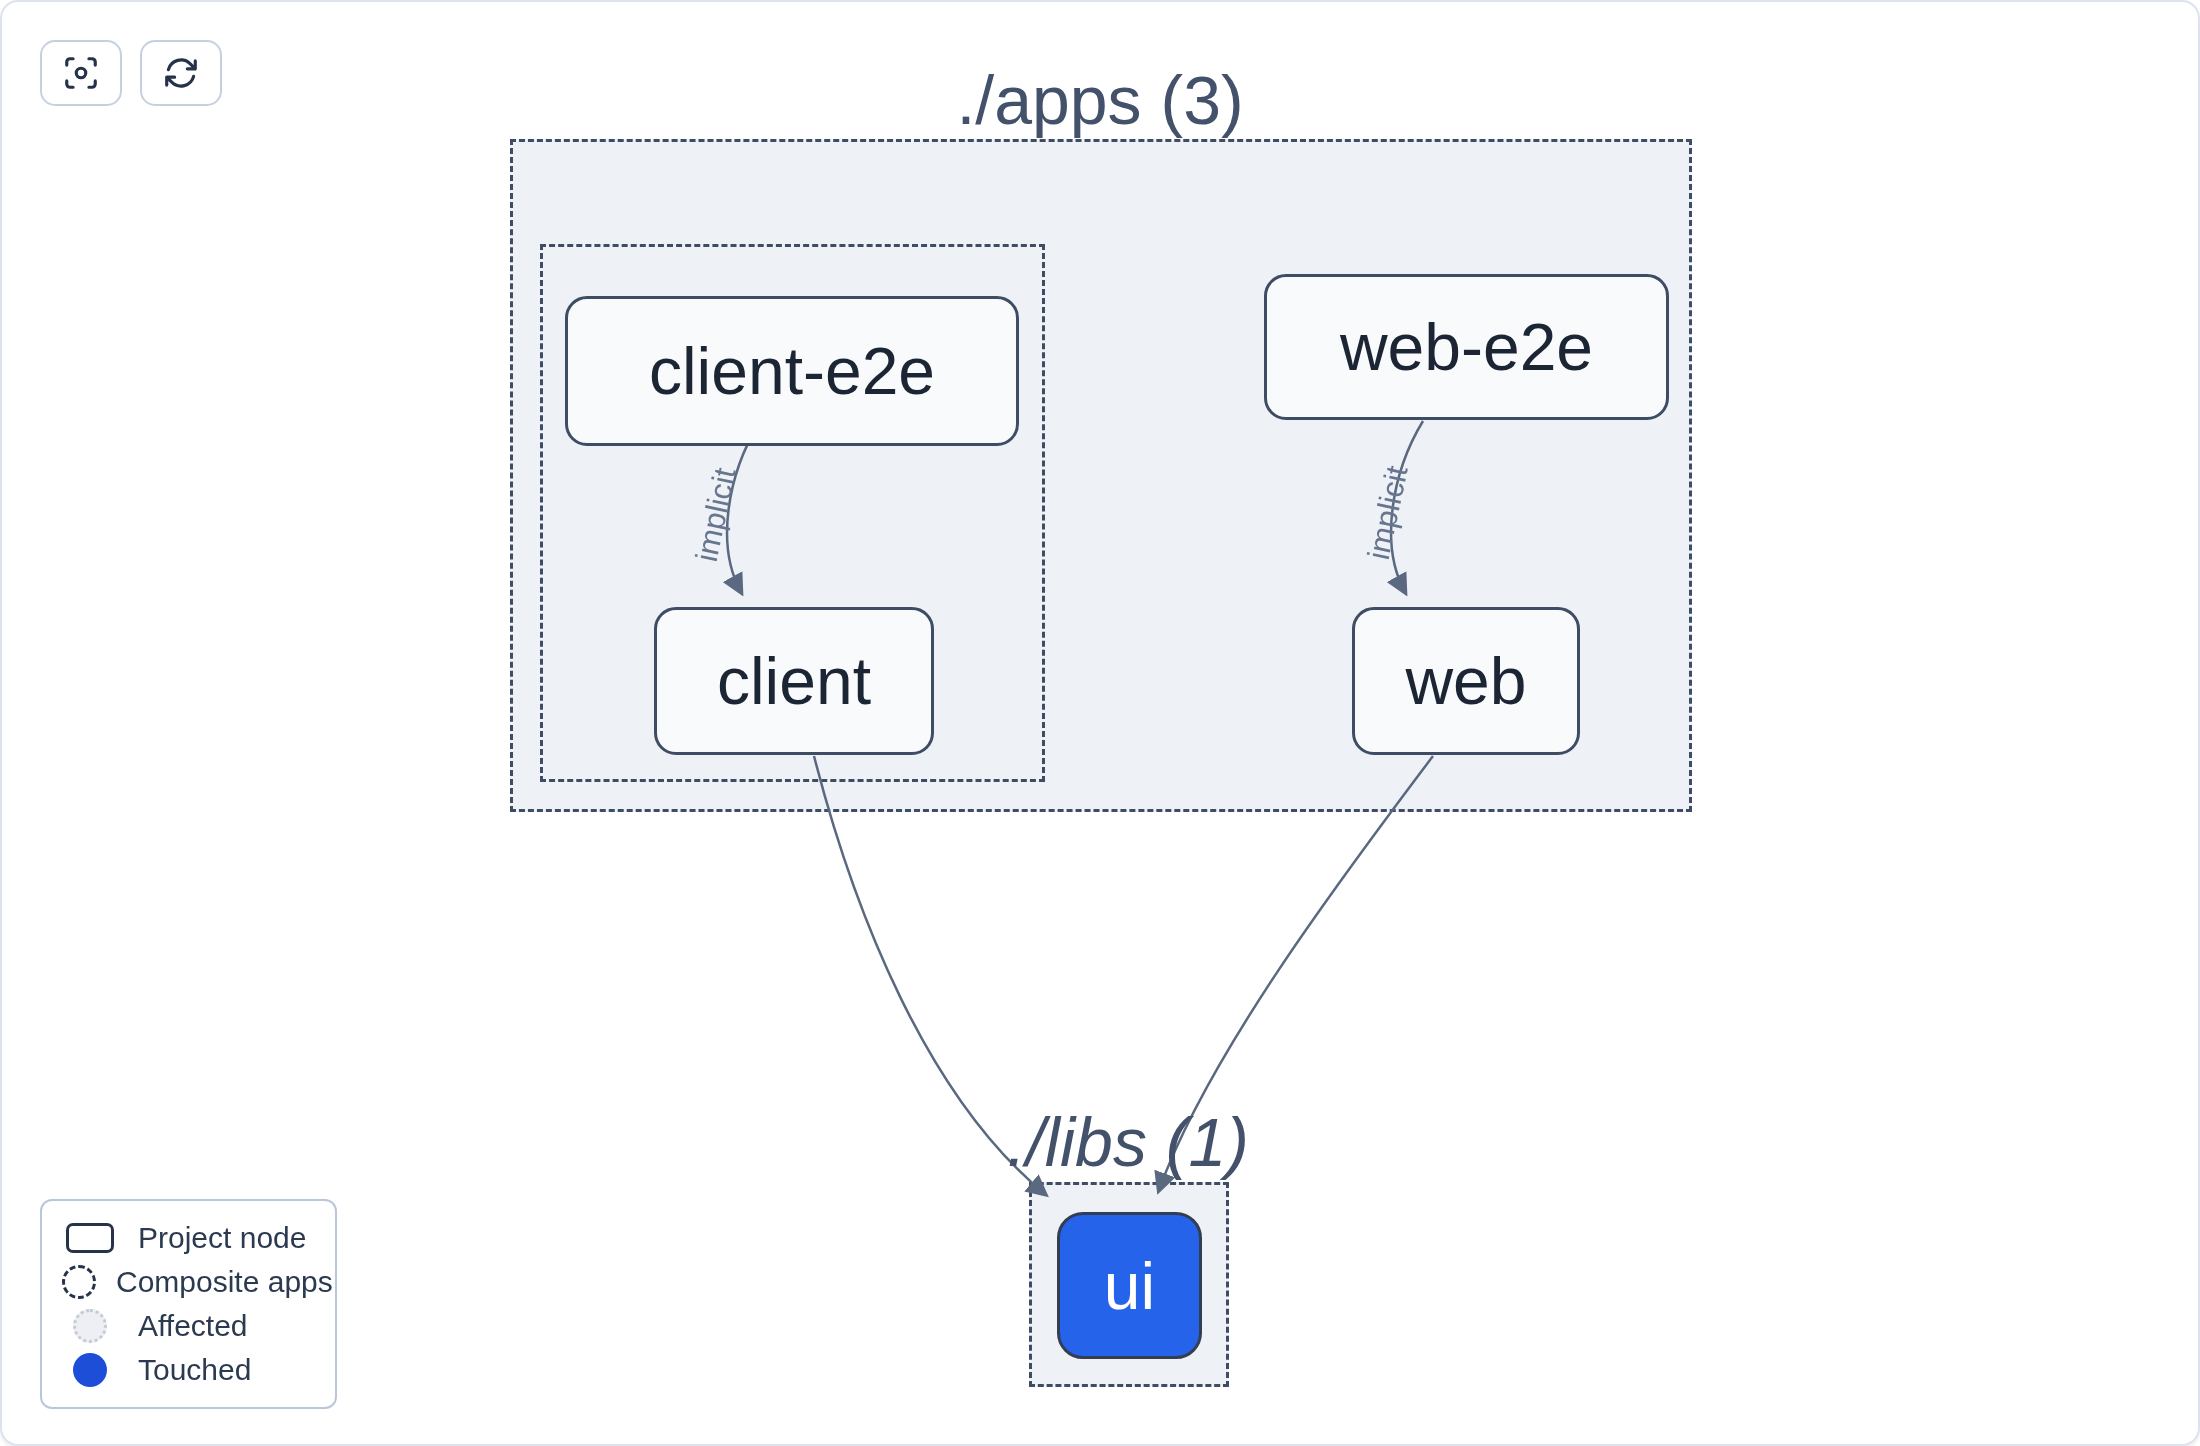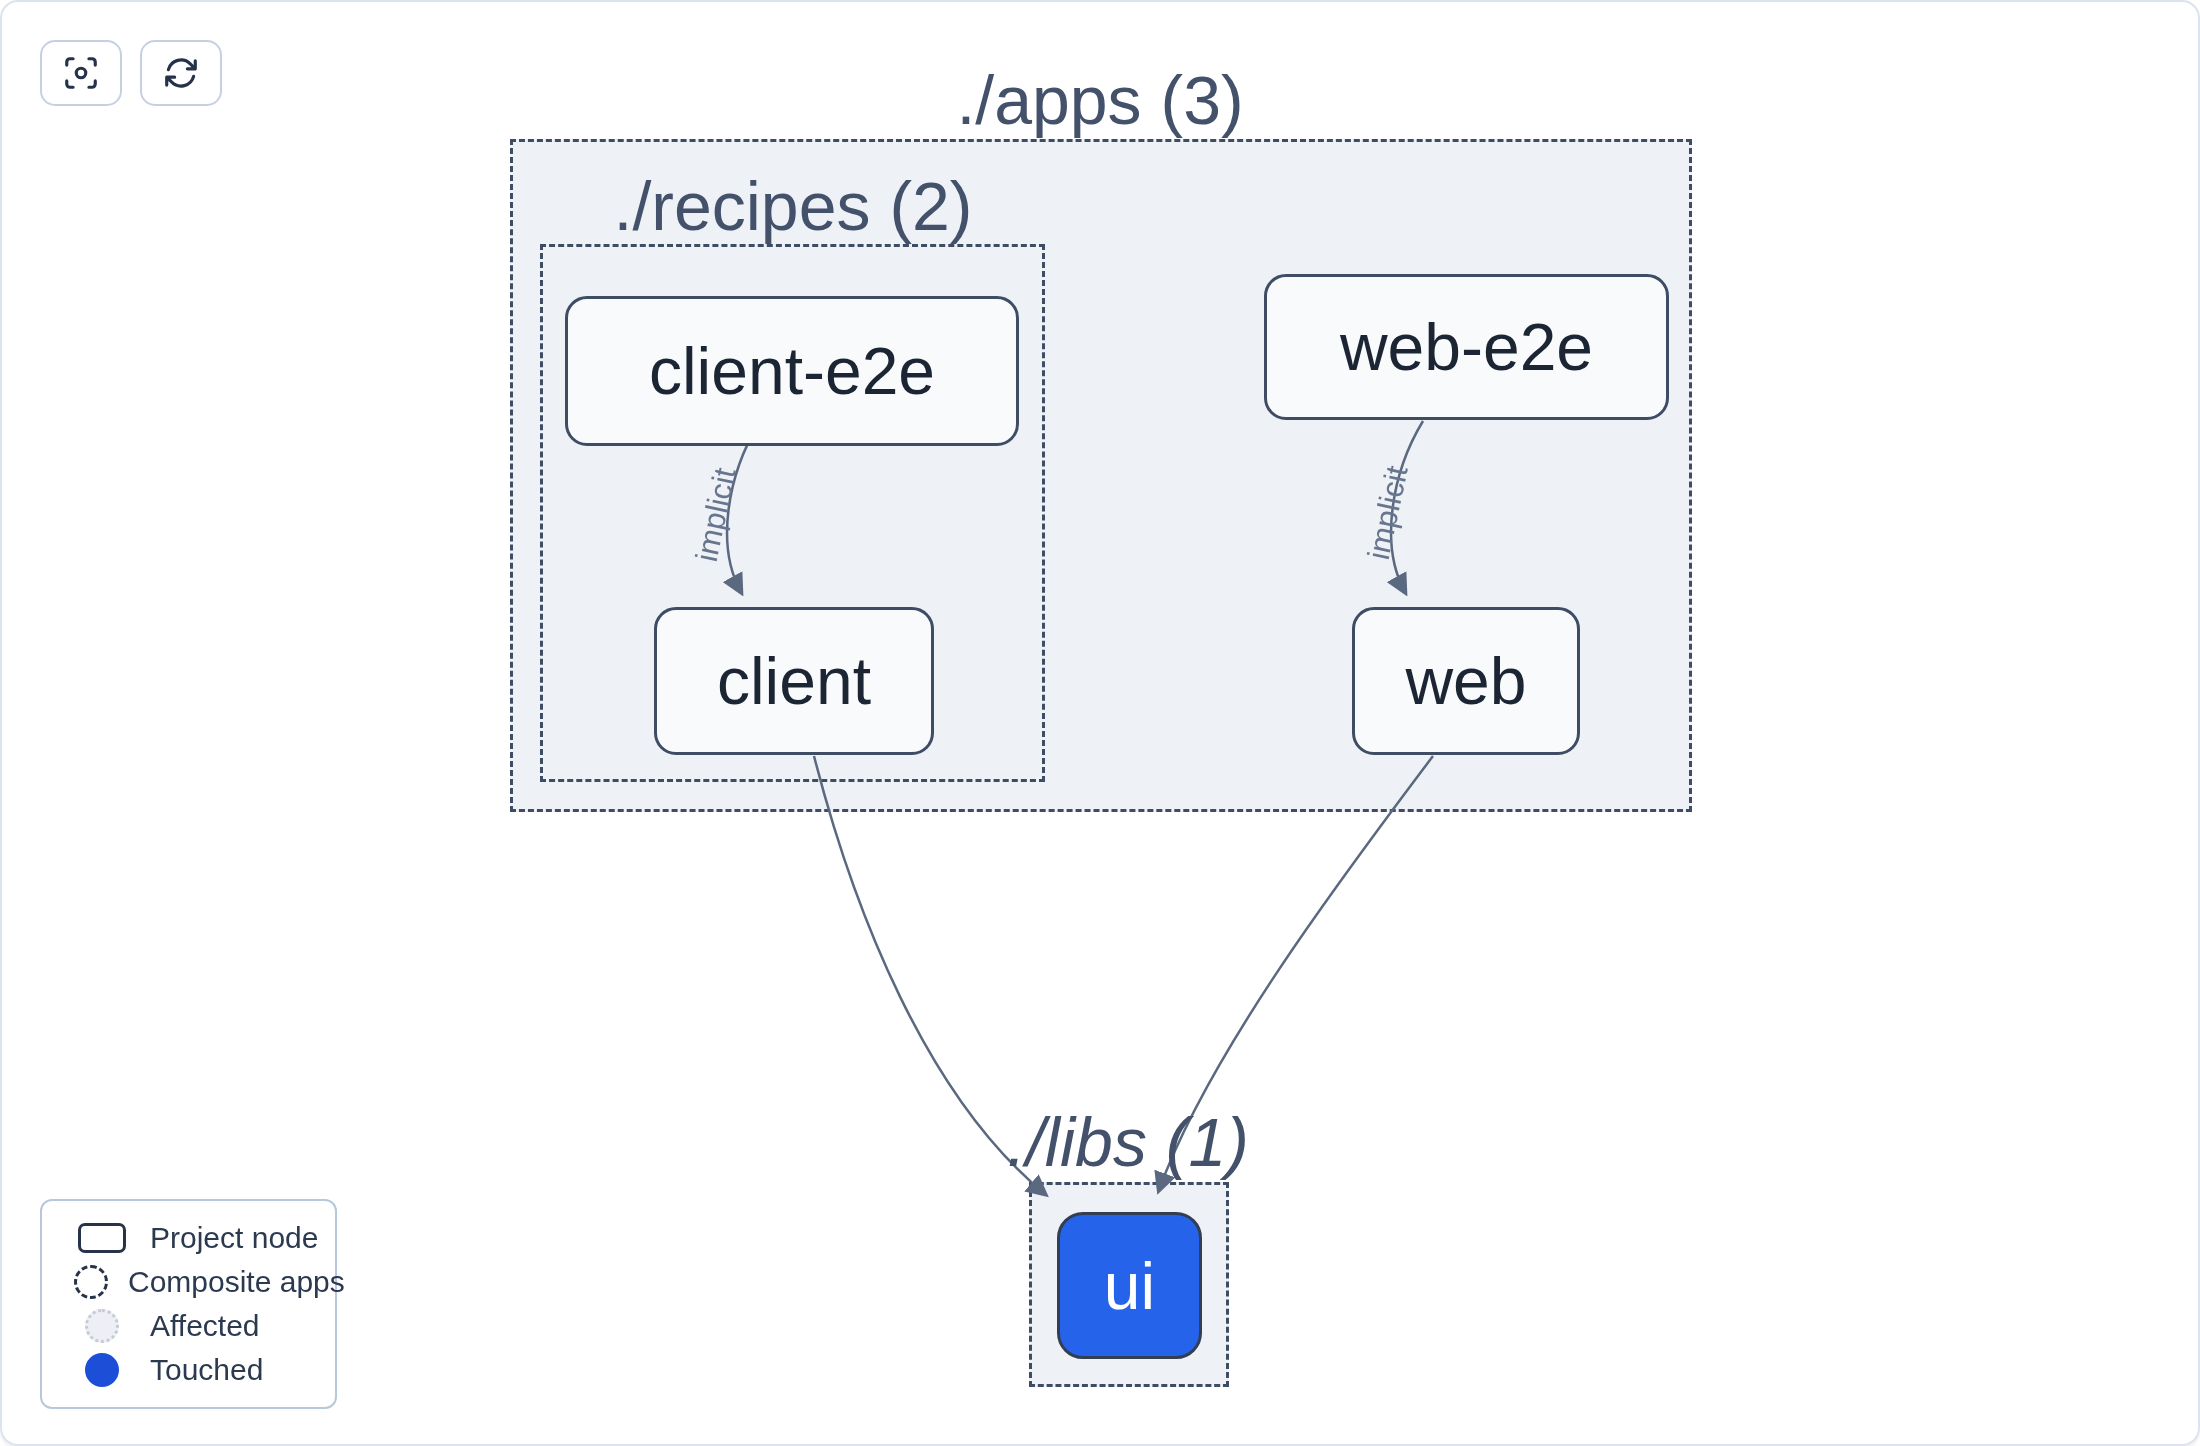--- a/index.html
+++ b/index.html
@@ -37,41 +37,40 @@
     width:82px; height:66px; box-sizing:border-box; background:#ffffff;
     border:2.5px solid #c5d1e3; border-radius:15px;
     display:flex; align-items:center; justify-content:center; cursor:pointer; padding:0;
   }
   .tool-btn svg { width:38px; height:38px; stroke:#25324a; fill:none; stroke-width:2; stroke-linecap:round; stroke-linejoin:round; }
 
   
   .legend {
     position:absolute; left:38px; top:1197px; width:297px; height:210px; box-sizing:border-box;
     background:#ffffff; border:2px solid #b9c7dc; border-radius:12px; z-index:6;
-    padding:20px 14px 20px 32px; display:flex; flex-direction:column; justify-content:space-between;
+    padding:20px 14px 20px 20px; display:flex; flex-direction:column; justify-content:space-between;
   }
   .legend-row { display:flex; align-items:center; }
   .swatch-col { width:56px; display:flex; justify-content:center; align-items:center; }
   .legend-label { margin-left:20px; font-size:30px; color:#2c3a50; white-space:nowrap; }
   .sw-project { width:48px; height:30px; box-sizing:border-box; border:3px solid #273349; border-radius:7px; background:#ffffff; }
   .sw-composite { width:34px; height:34px; box-sizing:border-box; border:3px dashed #273349; border-radius:50%; background:#ffffff; }
   .sw-affected { width:34px; height:34px; box-sizing:border-box; border:3px dotted #c5cbd6; border-radius:50%; background:#edeff4; }
   .sw-touched { width:34px; height:34px; border-radius:50%; background:#1d4ed8; }
 </style>
 </head>
 <body>
 
 <div class="canvas">
 
   <div class="group" style="left:508px; top:137px; width:1182px; height:673px;"></div>
   <div class="group" style="left:538px; top:242px; width:505px; height:538px;"></div>
   <div class="group" style="left:1027px; top:1180px; width:200px; height:205px;"></div>
 
   <div class="group-title" style="left:1098px; top:58px;text-align:center;">./apps (3)</div>
-  <div class="group-title" style="left:791px; top:164px;">./recipes (2)</div>
   <div class="group-title" style="left:1126px; top:1100px;font-style:italic;">./libs (1)</div>
 
   <svg class="edges" viewBox="0 0 2200 1446">
     <defs>
       <marker id="arrow" markerWidth="9" markerHeight="9" refX="7" refY="4.5" orient="auto" markerUnits="strokeWidth">
         <path d="M0,0 L9,4.5 L0,9 Z" fill="#5a6980"></path>
       </marker>
     </defs>
     <path class="edge" d="M 757 421 C 726 472, 713 543, 739 590" marker-end="url(#arrow)"></path>
     <path class="edge" d="M 1421 419 C 1390 470, 1377 543, 1403 590" marker-end="url(#arrow)"></path>

